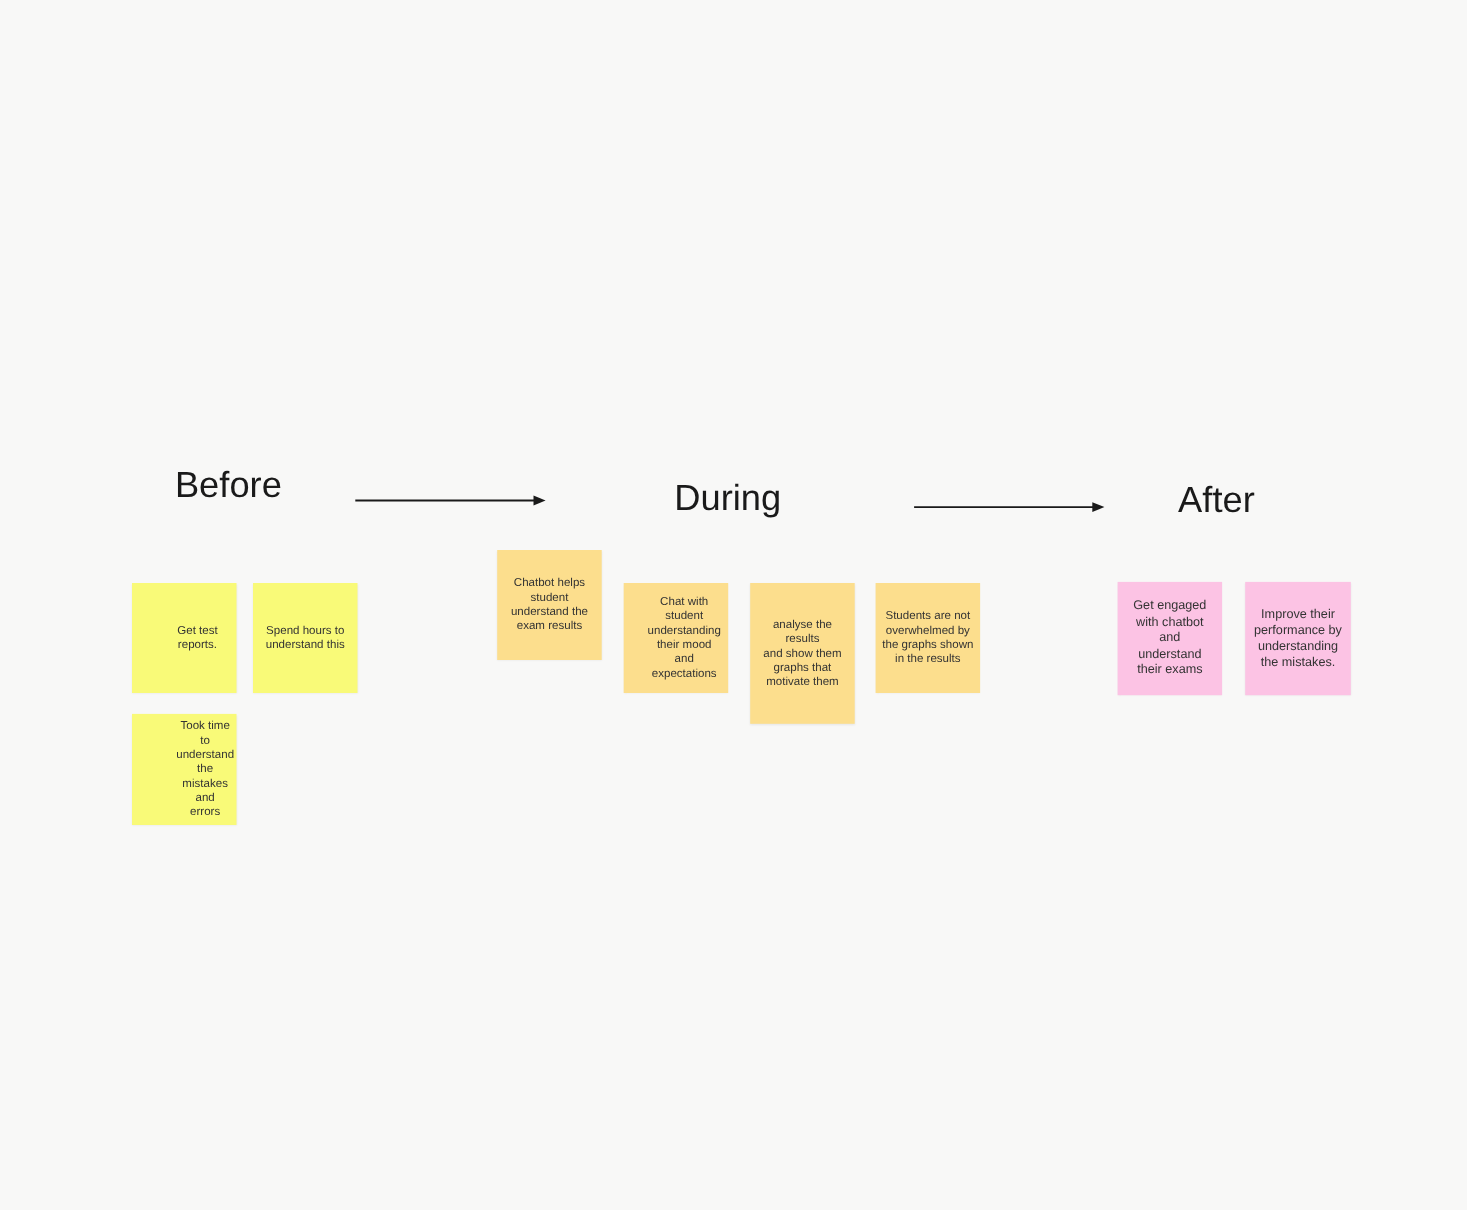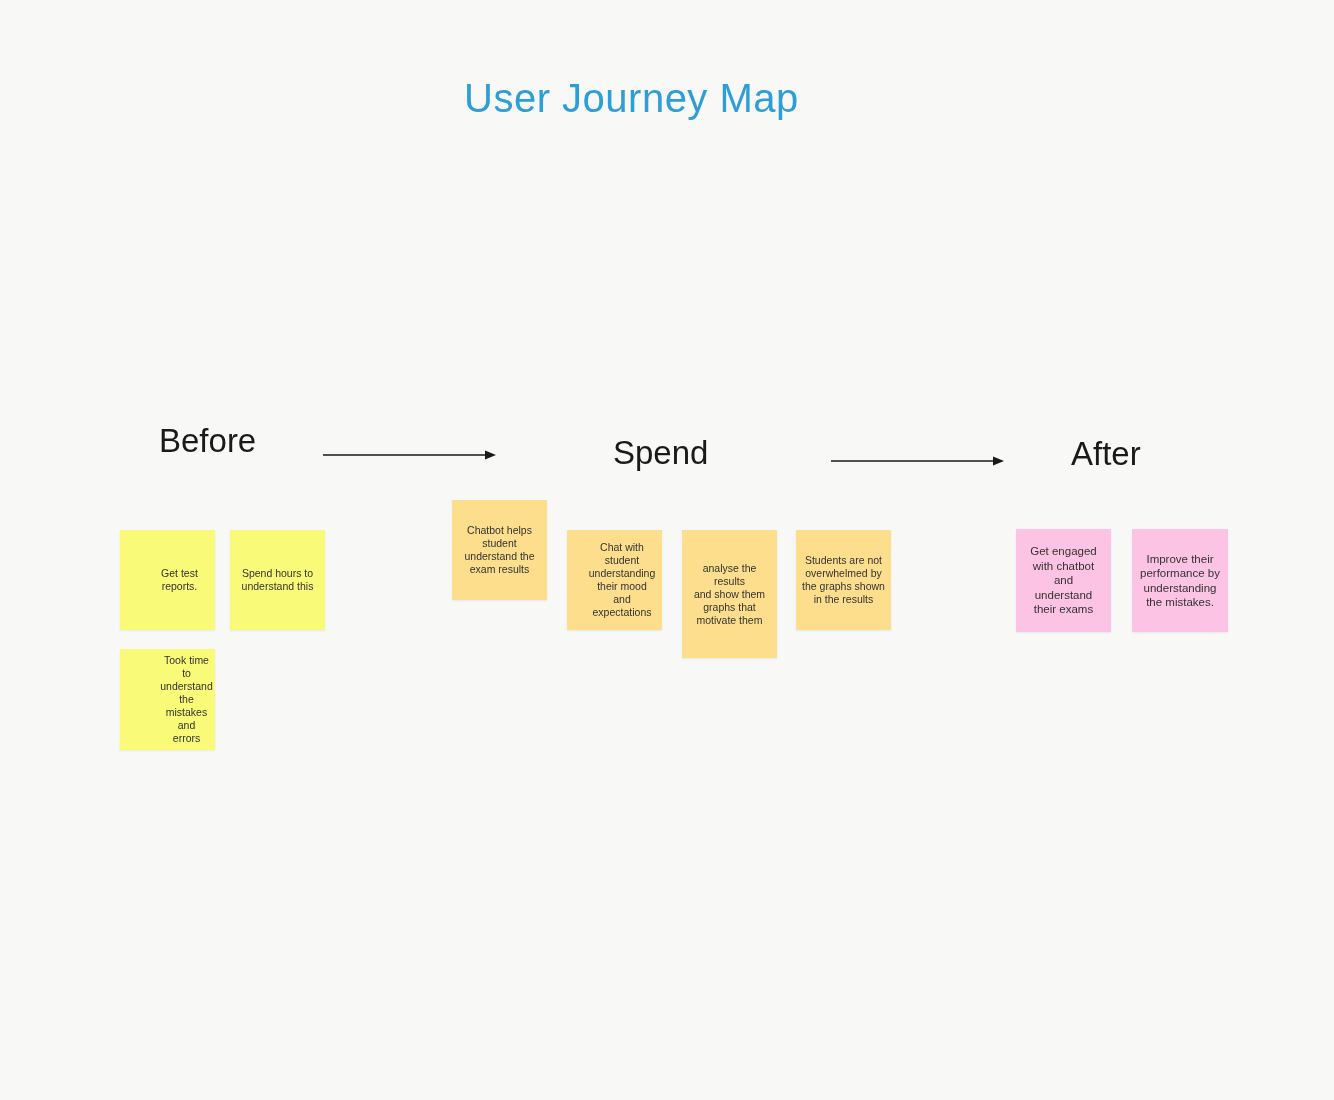--- a/index.html
+++ b/index.html
@@ -76,24 +76,23 @@
 
   
   .pos-a1 { left: 1016px; top: 529px; width: 95px; height: 103px; }
   .pos-a2 { left: 1132px; top: 529px; width: 96px; height: 103px; }
 </style>
 </head>
 <body>
 
 <div class="canvas">
 
-  <div class="page-title">User Journey Map</div>
 
   <div class="phase-label phase-before">Before</div>
-  <div class="phase-label phase-during">Spend</div>
+  <div class="phase-label phase-during">During</div>
   <div class="phase-label phase-after">After</div>
 
   <svg class="arrow arrow-1" viewBox="0 0 175 14">
     <line x1="1" y1="7" x2="164" y2="7" stroke="#1A1A1A" stroke-width="1.6"></line>
     <polygon points="163,2.5 174,7 163,11.5" fill="#1A1A1A"></polygon>
   </svg>
   <svg class="arrow arrow-2" viewBox="0 0 175 14">
     <line x1="1" y1="7" x2="164" y2="7" stroke="#1A1A1A" stroke-width="1.6"></line>
     <polygon points="163,2.5 174,7 163,11.5" fill="#1A1A1A"></polygon>
   </svg>

